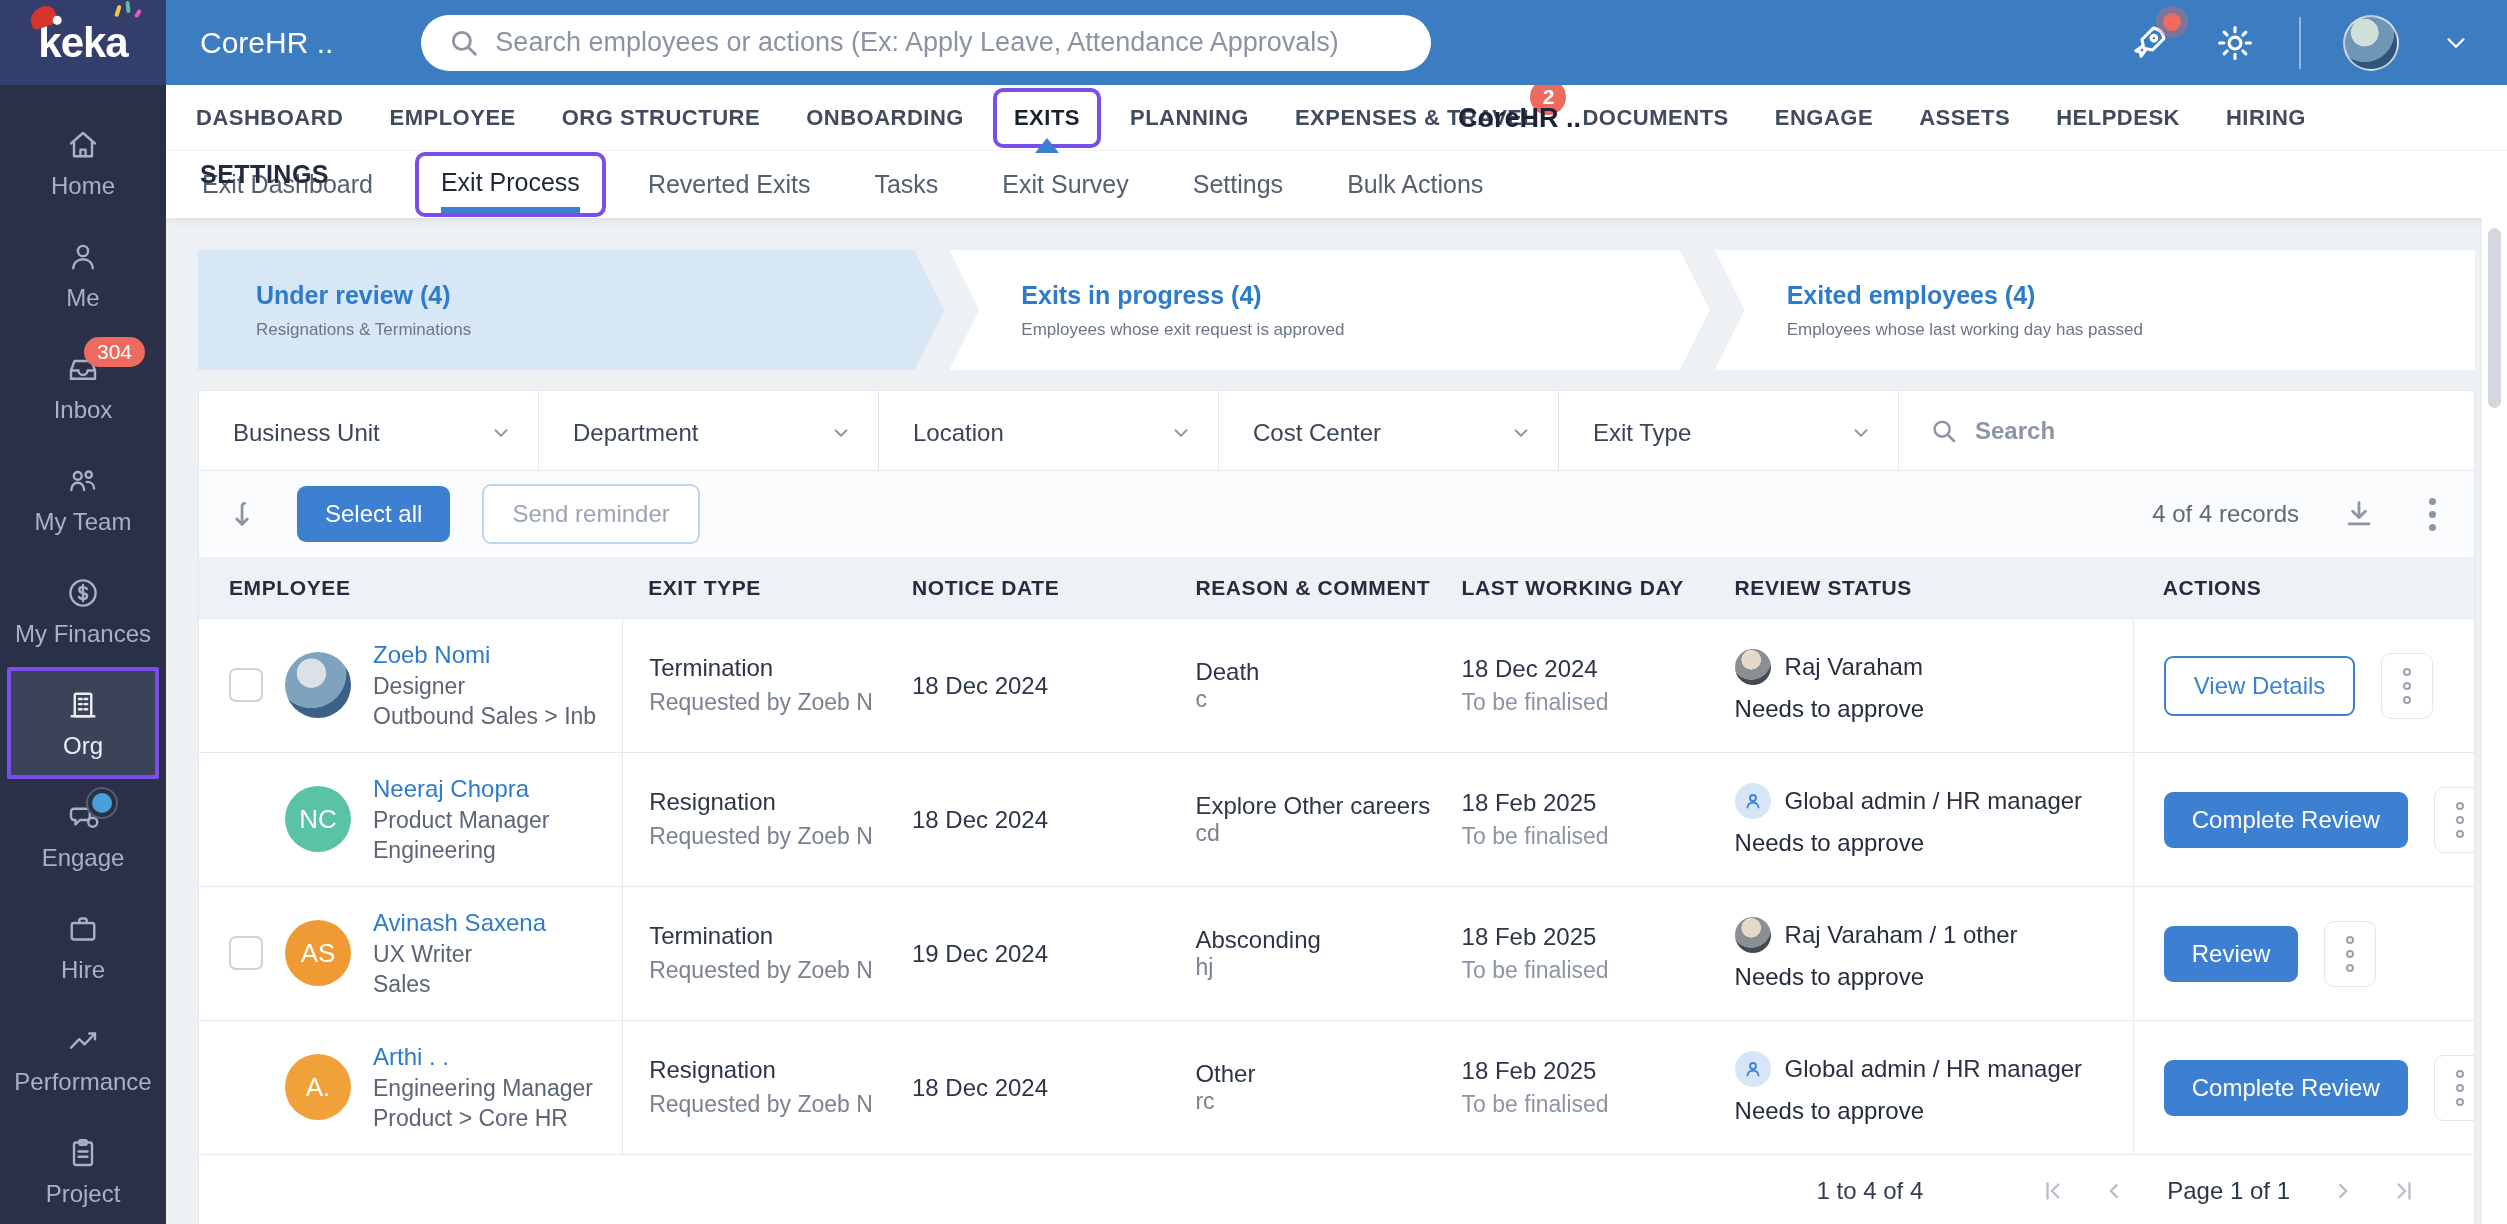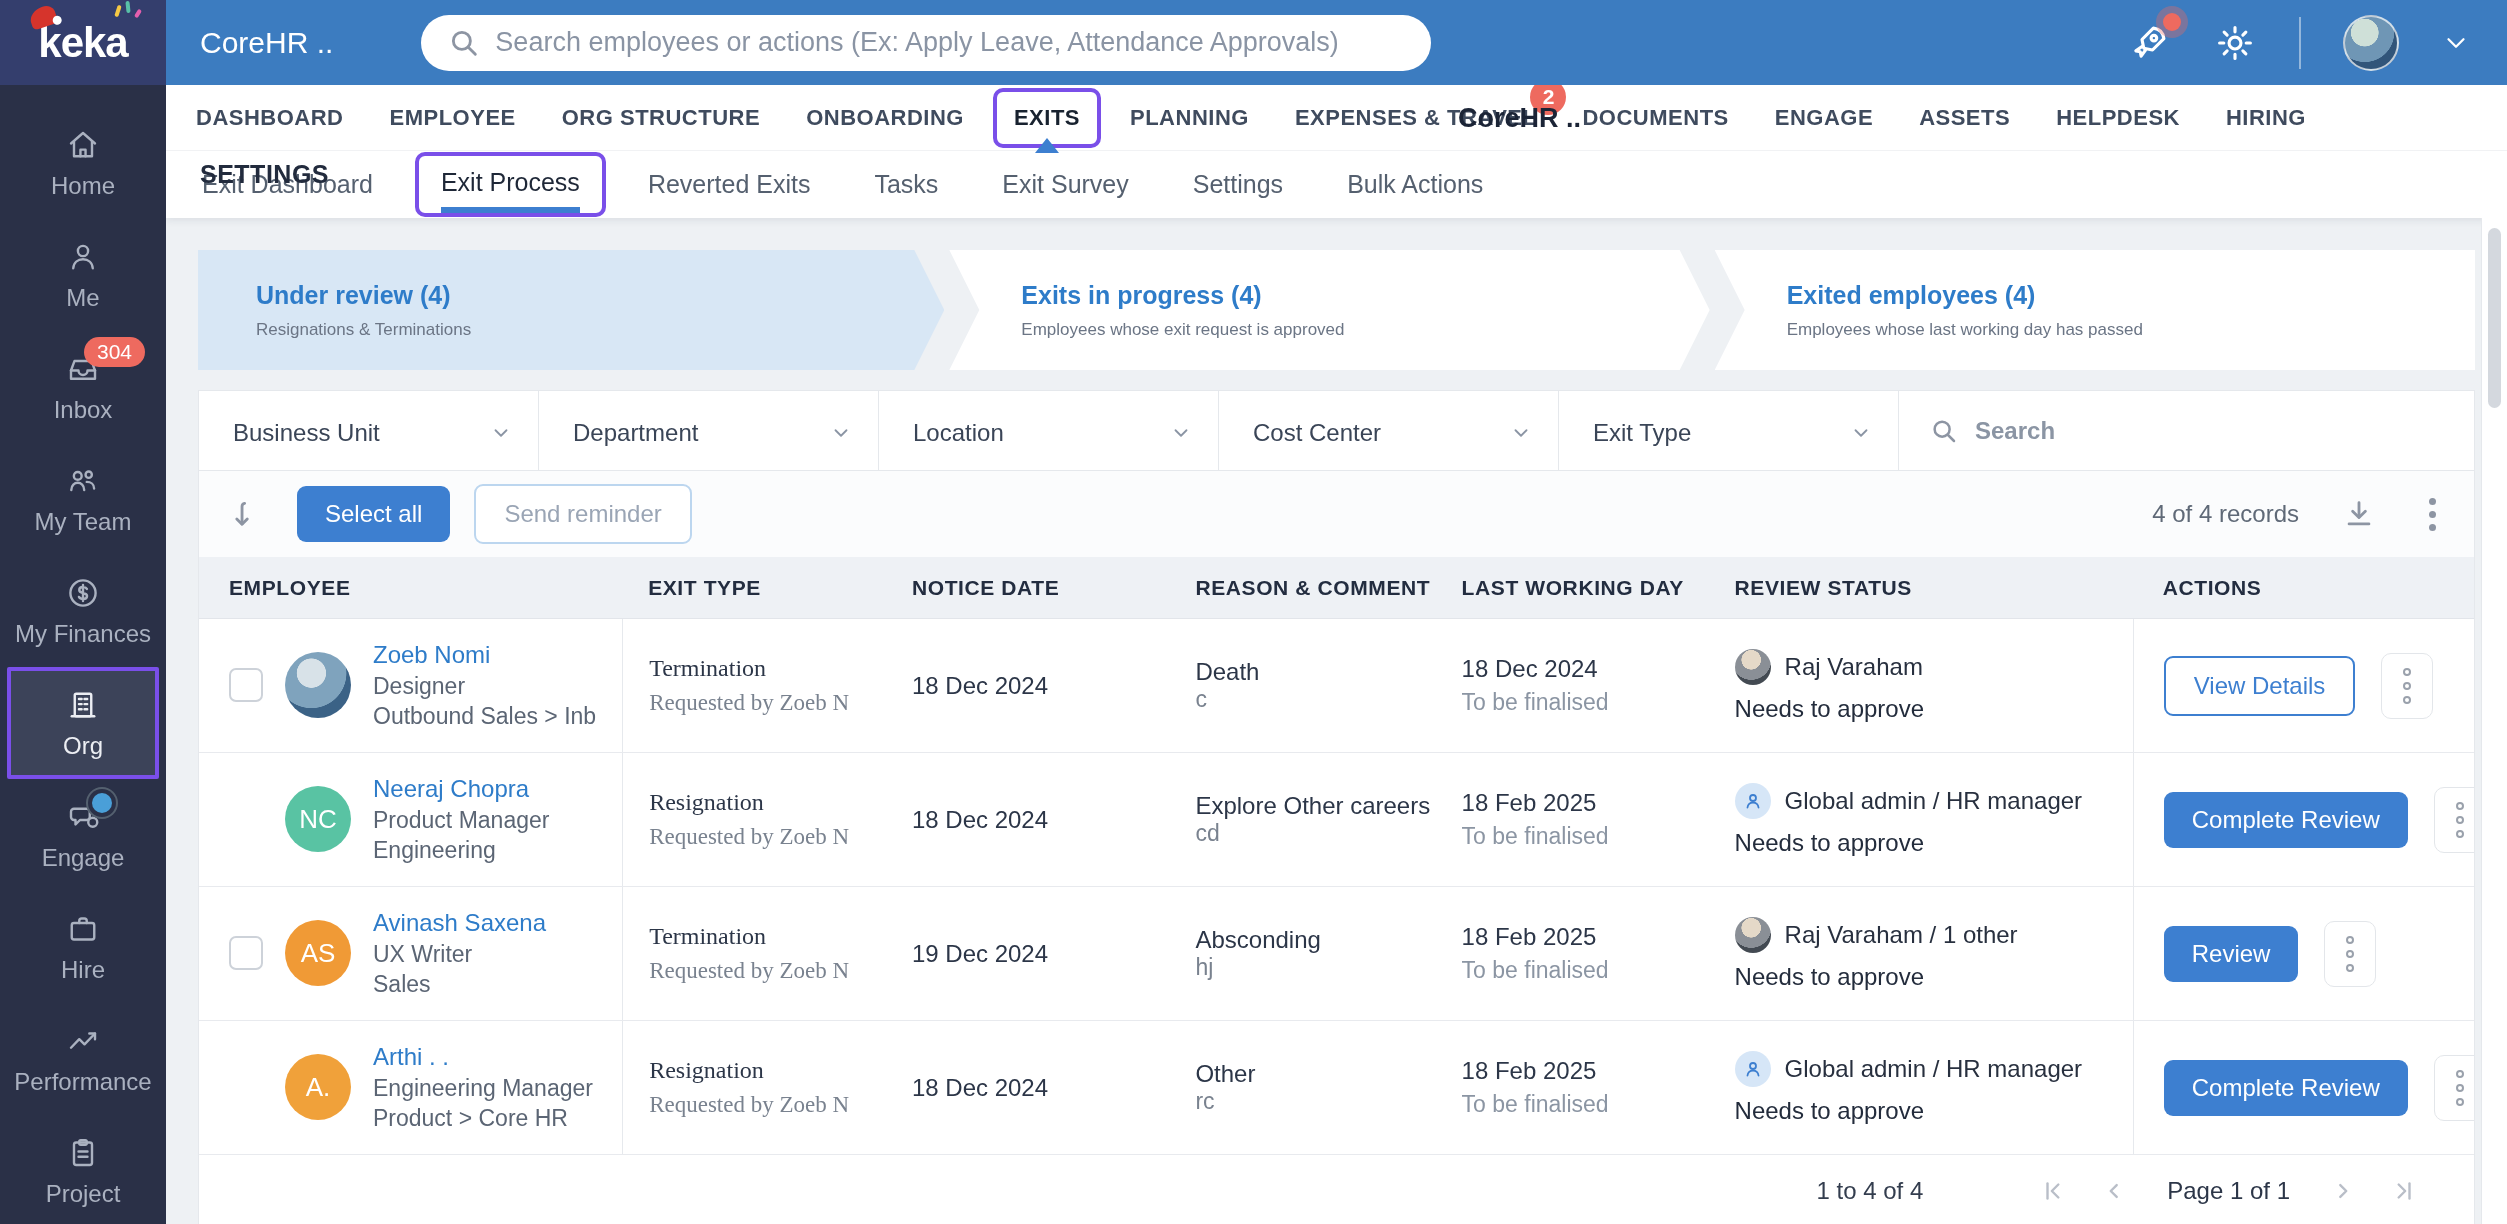--- a/index.html
+++ b/index.html
@@ -85,21 +85,21 @@
   .fcell .lbl { font-size:24px; color:#3a4557; }
   .fsearch { display:flex; align-items:center; gap:16px; padding:0 24px 0 30px; cursor:text; }
   .fsearch .ph { font-size:24px; color:#8b95a4;font-weight:bold; }
   .chev { width:22px; height:22px; stroke:#8b95a4; fill:none; stroke-width:2; stroke-linecap:round; stroke-linejoin:round; }
 
   .toolbar { display:flex; align-items:center; height:86px; padding:0 28px 0 30px; background:#fbfcfd; flex:none; }
   .sort-ic { width:34px; height:34px; margin-right:34px; cursor:pointer; }
   .btn { border-radius:9px; font-size:24px; padding:14px 28px; cursor:pointer; border:none; font-family:inherit; white-space:nowrap; }
   .btn.primary { background:#3d7fd0; color:#fff; }
   .btn.outline { background:#fff; color:#3d7fd0; border:2px solid #3d7fd0; }
-  .btn.disabled { background:#fff; color:#9aa5b5; border:2px solid #bcd6ef; margin-left:24px; }
+  .btn.disabled { background:#fff; color:#9aa5b5; border:2px solid #bcd6ef; margin-left:32px; }
   .toolbar-right { margin-left:auto; display:flex; align-items:center; gap:40px; }
   .records { font-size:24px; color:#5f6977; }
   .ic-btn { width:40px; height:40px; display:flex; align-items:center; justify-content:center; cursor:pointer; }
   .kebab-plain { display:flex; flex-direction:column; gap:6px; cursor:pointer; padding:4px 10px; }
   .kebab-plain i { width:7px; height:7px; border-radius:50%; background:#8d95a3; }
 
   
   .thead { display:flex; background:#eef1f5; border-bottom:1px solid #e2e5ea; height:62px; align-items:center; flex:none; }
   .th { font-size:21px; font-weight:700; color:#232d40; letter-spacing:.6px; white-space:nowrap; overflow:hidden; }
   .c-emp{width:18.6%; padding-left:30px;} .c-type{width:12.3%; padding-left:26px;} .c-notice{width:12.9%; padding-left:10px;}
@@ -108,21 +108,21 @@
   .cell { overflow:hidden; }
   .emp-flex { display:flex; align-items:center; gap:22px; }
   .cb { width:34px; height:34px; border:2px solid #cdd2d9; border-radius:7px; background:#fff; flex:none; cursor:pointer; }
   .cb.hidden-cb { visibility:hidden; }
   .avatar { width:66px; height:66px; border-radius:50%; flex:none; display:flex; align-items:center; justify-content:center;
             color:#fff; font-size:26px; font-weight:500; }
   .avatar.photo { background:radial-gradient(circle at 40% 32%,#d8e2e8 0 24%,#7fa3bd 25% 58%,#3b6286 59% 100%); }
   .emp-text { line-height:1.32; min-width:0; }
   .emp-name { color:#2e7cc9; font-size:24px; font-weight:500; cursor:pointer; white-space:nowrap; }
   .emp-sub { color:#5b6574; font-size:23px; white-space:nowrap; }
-  .cell-type { border-left:1px solid #e6e9ed; align-self:stretch; display:flex; flex-direction:column; justify-content:center; line-height:1.45;font-family:Liberation Serif, serif; }
+  .cell-type { border-left:1px solid #e6e9ed; align-self:stretch; display:flex; flex-direction:column; justify-content:center; line-height:1.45; }
   .t-main { font-size:24px; color:#2c3648; white-space:nowrap; }
   .t-sub { font-size:23px; color:#79828f; white-space:nowrap; }
   .date { font-size:24px; color:#2c3648; }
   .lwd-sub { font-size:23px; color:#8b95a3; margin-top:6px; }
   .rev-line { display:flex; align-items:center; gap:14px; }
   .mini-av { width:36px; height:36px; border-radius:50%; flex:none; }
   .mini-av.photo { background:radial-gradient(circle at 45% 30%,#e5d9c8 0 30%,#8a8f96 31% 62%,#434a52 63% 100%); }
   .mini-av.person { background:#d6e6f7; display:flex; align-items:center; justify-content:center; }
   .mini-av.person svg { width:24px; height:24px; stroke:#3d7fd0; fill:none; stroke-width:1.8; stroke-linecap:round; }
   .rev-name { font-size:24px; color:#28303f; white-space:nowrap; }

